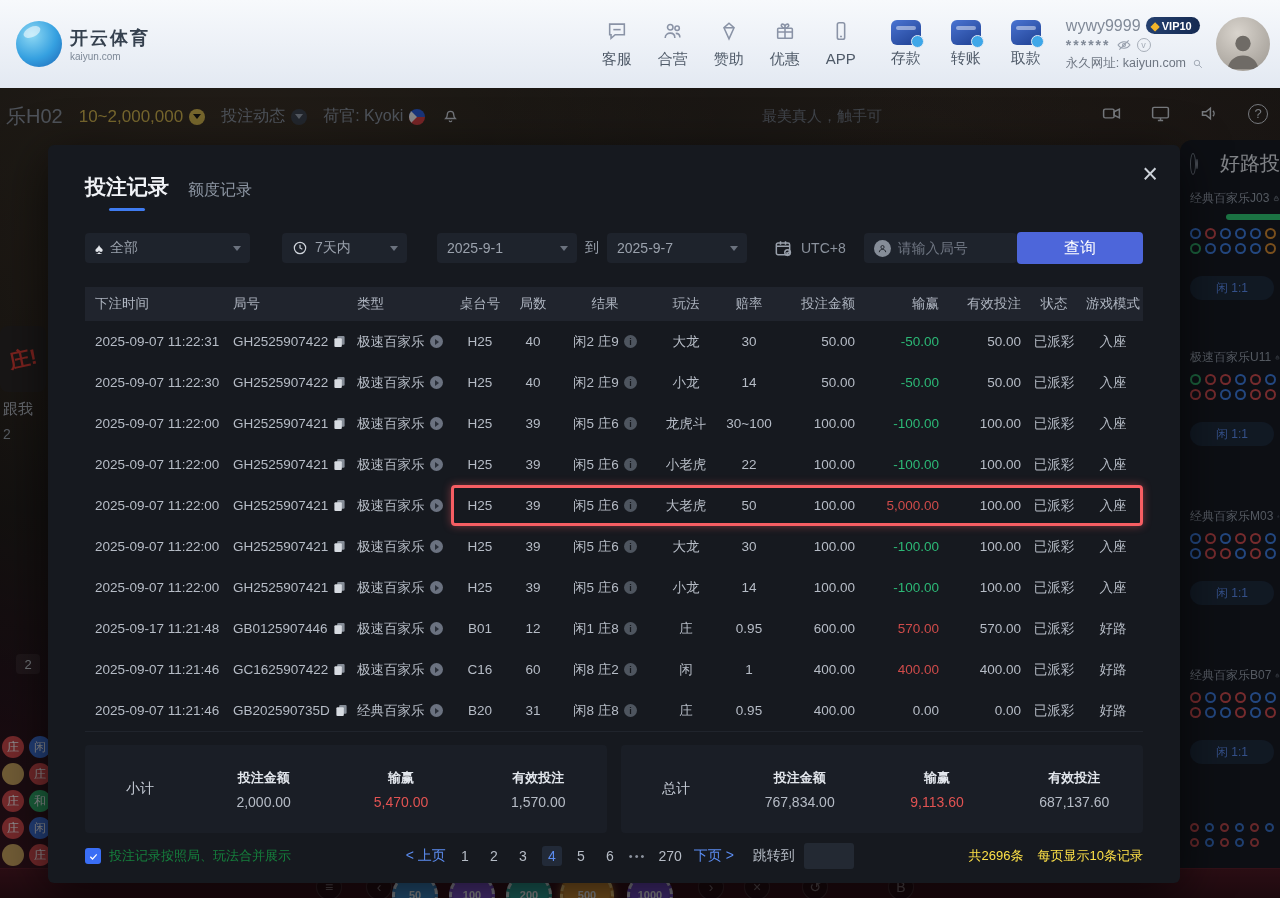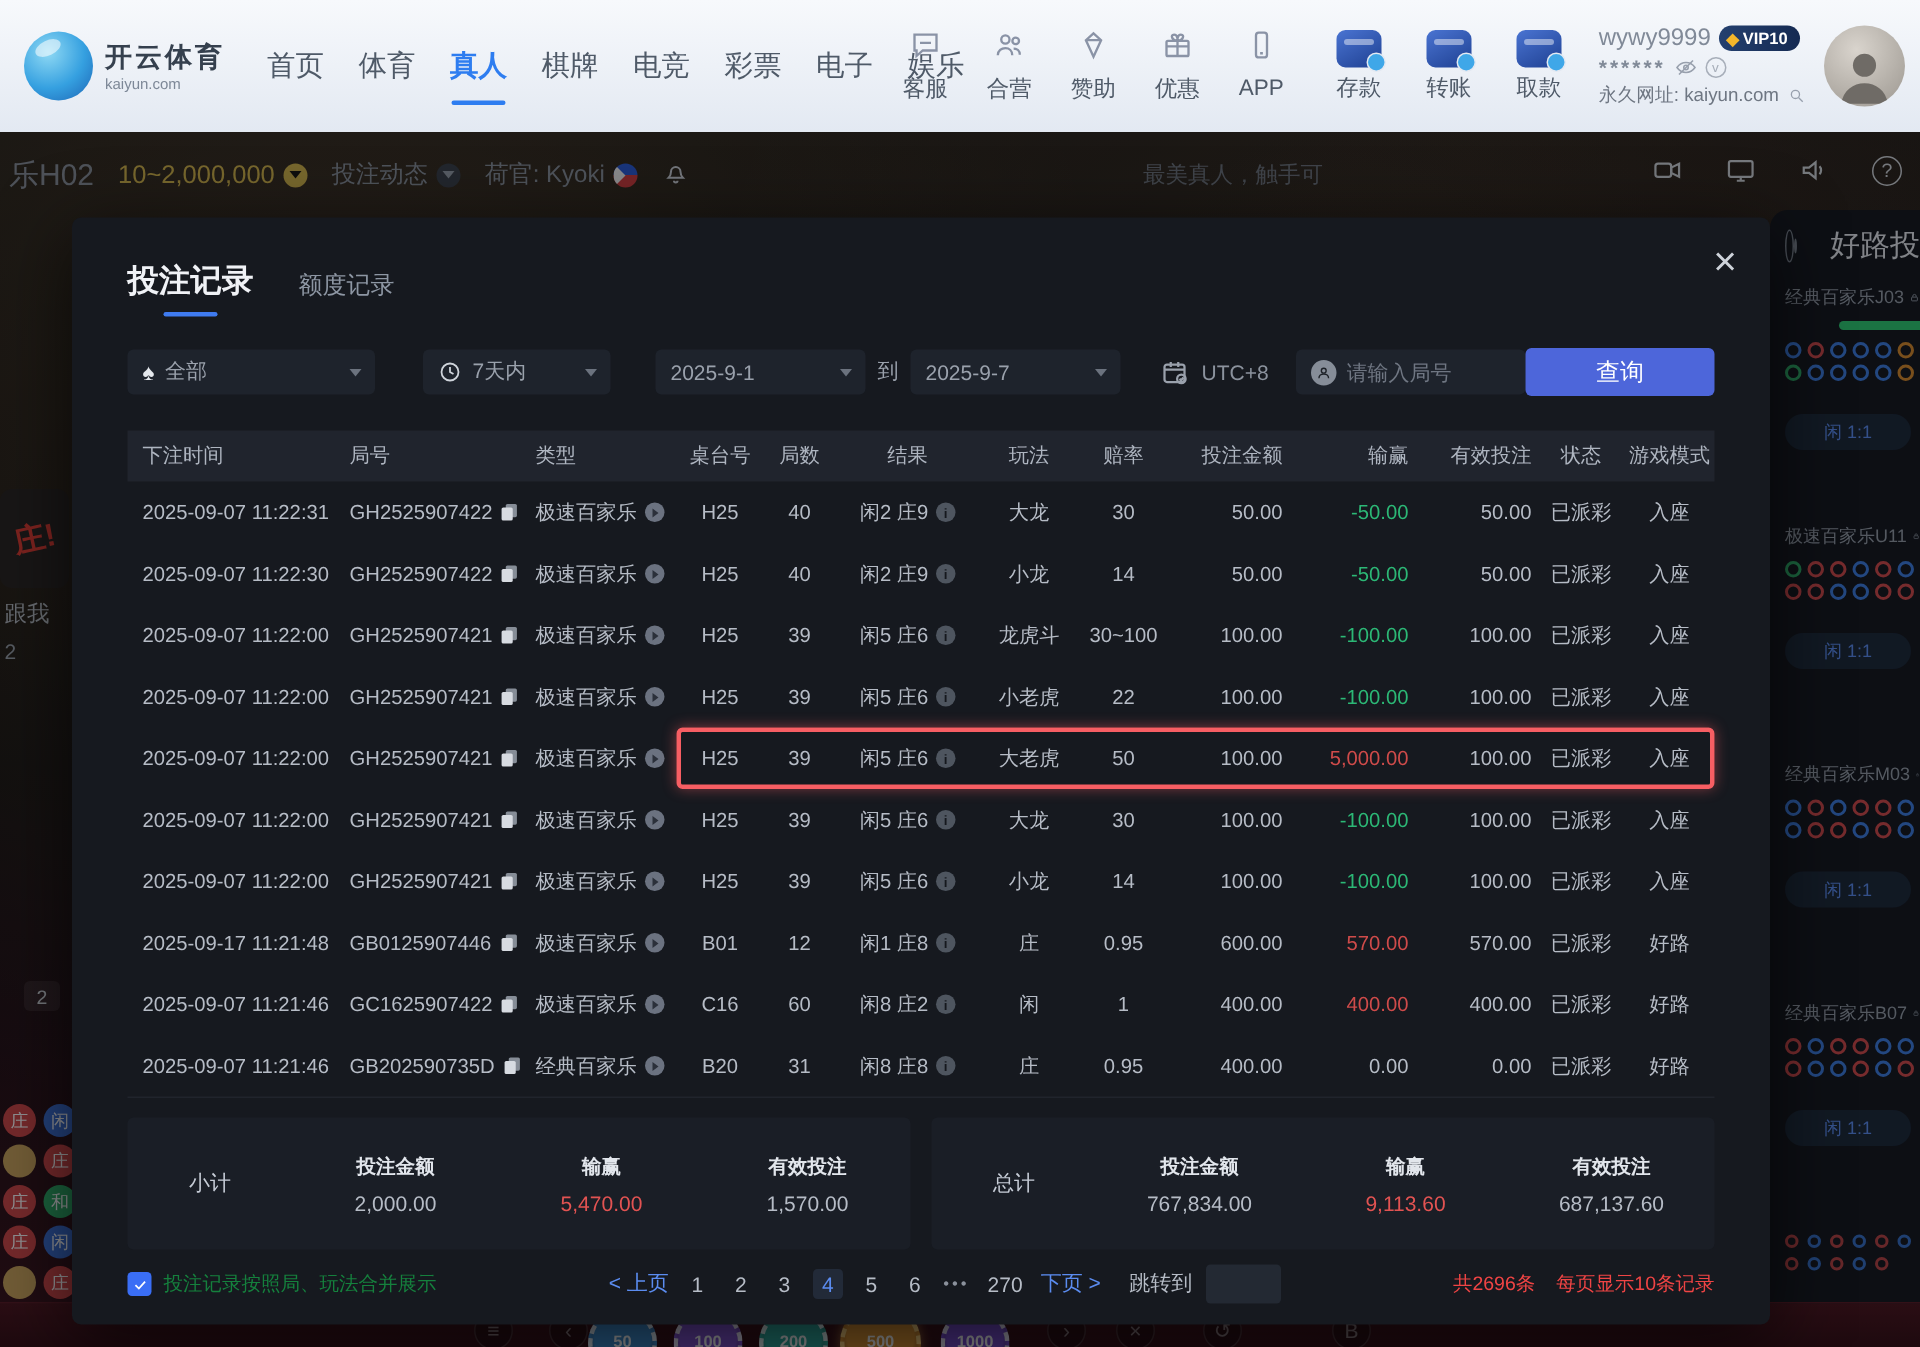--- a/index.html
+++ b/index.html
@@ -116,21 +116,21 @@
     display:flex;align-items:center;justify-content:center;cursor:pointer}
   .chip.big{width:54px;height:54px;top:-1px;border-color:#ffd27a;box-shadow:0 0 8px rgba(255,190,90,.5)}
   .cb-ctl{position:absolute;top:5px;width:26px;height:26px;border-radius:50%;
     background:rgba(0,0,0,.25);border:1px solid rgba(255,255,255,.15);color:rgba(255,255,255,.45);
     font-size:14px;display:flex;align-items:center;justify-content:center;cursor:pointer}
 
   
   .modal{position:absolute;left:48px;top:145px;width:1132px;height:738px;z-index:10;
     background:#16191f;border-radius:6px;box-shadow:0 12px 50px rgba(0,0,0,.65)}
   .m-close{position:absolute;right:22px;top:16px;font-size:27px;color:#ced3da;cursor:pointer;line-height:1}
-  .m-tabs{position:absolute;left:37px;top:28px;display:flex;align-items:flex-end;gap:30px}
+  .m-tabs{position:absolute;left:37px;top:28px;display:flex;align-items:flex-end;gap:19px}
   .tab{font-size:16px;color:#8d96a3;cursor:pointer;position:relative;padding-bottom:10px}
   .tab.active{font-size:21px;font-weight:bold;color:#f0f2f6}
   .tab.active::after{content:'';position:absolute;left:50%;transform:translateX(-50%);bottom:0;
     width:36px;height:3px;border-radius:2px;background:#3f7bf0}
 
   .m-filters{position:absolute;left:37px;top:88px;width:1058px;height:30px;display:flex;align-items:center}
   .fsel{height:30px;background:#1e232c;border-radius:4px;display:flex;align-items:center;
     padding:0 24px 0 10px;position:relative;color:#9aa1ac;font-size:14px;cursor:pointer;gap:7px}
   .fsel .caret{position:absolute;right:9px;width:0;height:0;border-left:4px solid transparent;
     border-right:4px solid transparent;border-top:5px solid #6b727e}
@@ -181,46 +181,36 @@
   .cbox svg{stroke:#fff;fill:none;stroke-width:2.6;width:11px;height:11px}
   .cb-label{font-size:13px;color:#15803d;margin-left:8px}
   .pag{display:flex;align-items:center;gap:9px;margin:0 auto;font-size:14px}
   .pag .blue{color:#5b8cf0;cursor:pointer}
   .page{min-width:20px;text-align:center;color:#b6bcc6;cursor:pointer;padding:2px 3px;border-radius:3px}
   .page.active{color:#5b8cf0;background:#222a38}
   .pag .dots{color:#8b919c;letter-spacing:2px;font-size:11px}
   .jump-label{color:#b6bcc6;margin-left:10px}
   .jump-input{width:50px;height:26px;background:#232933;border:none;border-radius:3px;outline:none;
     color:#c6ccd5;padding:0 6px;font-size:13px}
-  .records{font-size:13px;color:#ef4444;display:flex;gap:14px;white-space:nowrap}
+  .records{font-size:13px;color:#fde047;display:flex;gap:14px;white-space:nowrap}
 </style>
 </head>
 <body>
 
 <div class="stage">
   <div class="game-bg"></div>
 
   <header class="navbar">
     <div class="logo">
       <div class="logo-ball"></div>
       <div>
         <div class="logo-cn">开云体育</div>
         <div class="logo-en">kaiyun.com</div>
       </div>
     </div>
-    <nav class="nav-menu" id="nav-menu">
-        <div class="nav-item">首页</div>
-        <div class="nav-item">体育</div>
-        <div class="nav-item active">真人</div>
-        <div class="nav-item">棋牌</div>
-        <div class="nav-item">电竞</div>
-        <div class="nav-item">彩票</div>
-        <div class="nav-item">电子</div>
-        <div class="nav-item">娱乐</div>
-      </nav>
     <div class="nav-right">
       <div class="qa-group" id="qa-group">
           <div class="qa-item">
             <span><svg viewBox="0 0 24 24">
                 <path d="M4 4.5h16v11.5H10l-4.5 4v-4H4z"></path>
                 <path d="M8 10.5h8"></path>
               </svg></span>
             <span class="qa-label">客服</span>
           </div>
           <div class="qa-item">

